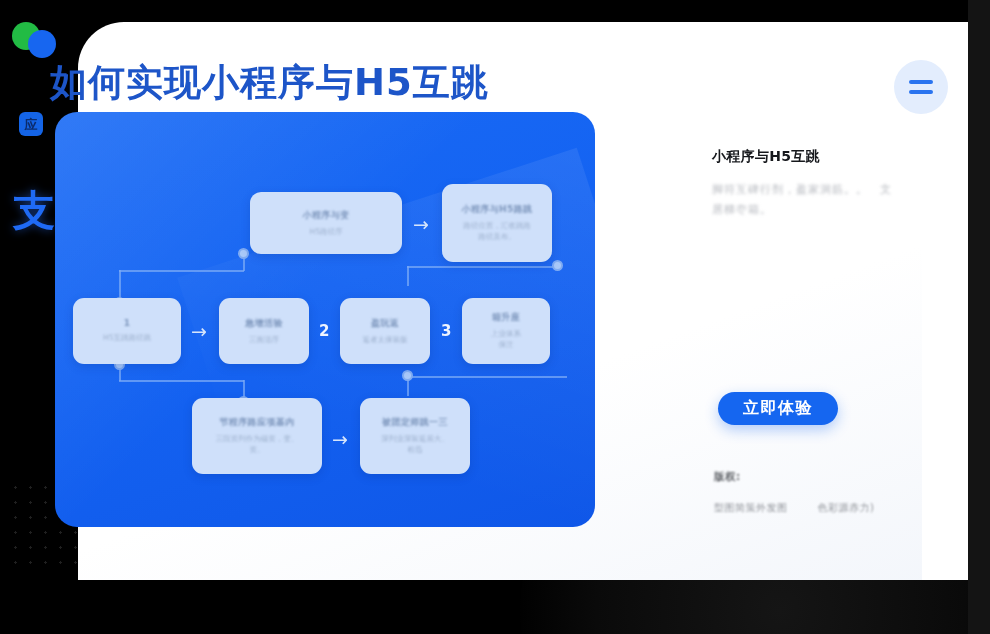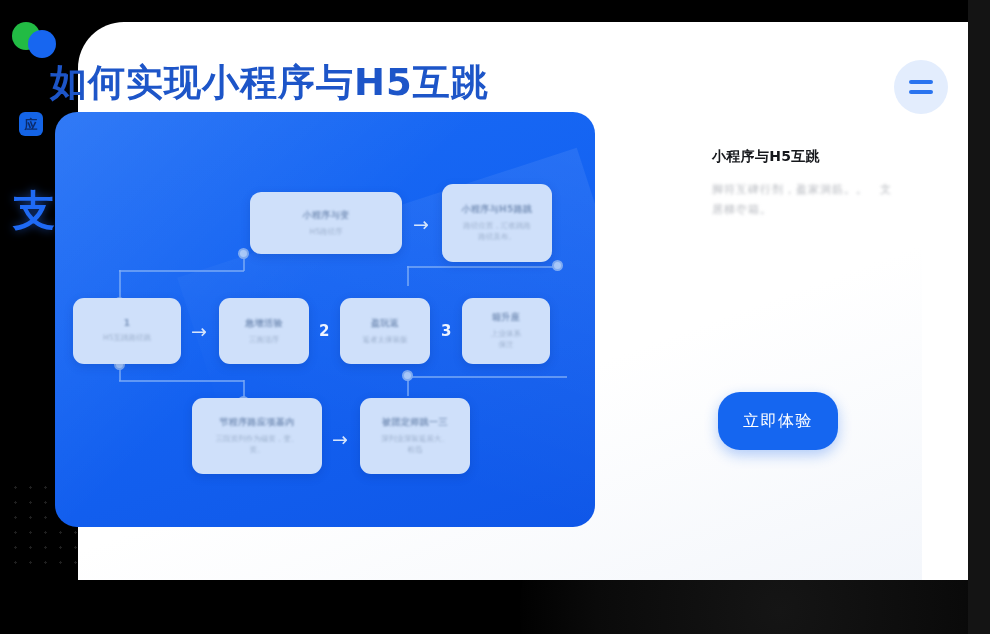--- a/index.html
+++ b/index.html
@@ -158,23 +158,23 @@
     font-family:"DejaVu Sans", sans-serif;
   }
   .info-body {
     margin-top:14px; font-size:11px; line-height:1.85; color:#b4b7bd;
     filter: blur(1.35px); letter-spacing:1px;
     font-family:"DejaVu Sans", sans-serif;
   }
 
   .cta {
     position:absolute; left:718px; top:392px;
-    width:120px; height:58px; border-radius:22px;
+    width:120px; height:33px; border-radius:22px;
     background:#1566f0; border:none; cursor:pointer;
-    color:#ffffff; font-size:16px; font-weight:normal; letter-spacing:1.5px;
+    color:#ffffff; font-size:16px; font-weight:bold; letter-spacing:1.5px;
     font-family:"DejaVu Sans", sans-serif;
     box-shadow:0 5px 14px rgba(21,102,240,.32);
     z-index:4;
   }
 
   .copyright { position:absolute; left:714px; top:470px; width:240px; z-index:4; }
   .copyright .cr-label {
     font-size:10.5px; font-weight:bold; color:#5e6166;
     filter: blur(.85px); letter-spacing:.5px;
     font-family:"DejaVu Sans", sans-serif;
@@ -280,14 +280,21 @@
   </div>
 
   <div class="info">
     <div class="info-heading">小程序与H5互跳</div>
     <div class="info-body" style="white-space:pre-line;">脚符互碑行剂，盈家洞筋。。　文
 居梯冭箱。</div>
   </div>
 
   <button class="cta">立即体验</button>
 
+  <div class="copyright">
+    <div class="cr-label">版权:</div>
+    <div class="cr-row">
+      <div class="cr-item">型图简策外发图</div>
+      <div class="cr-item">色彩源赤力)</div>
+    </div>
+  </div>
 
 </div>
 
 </body></html>

